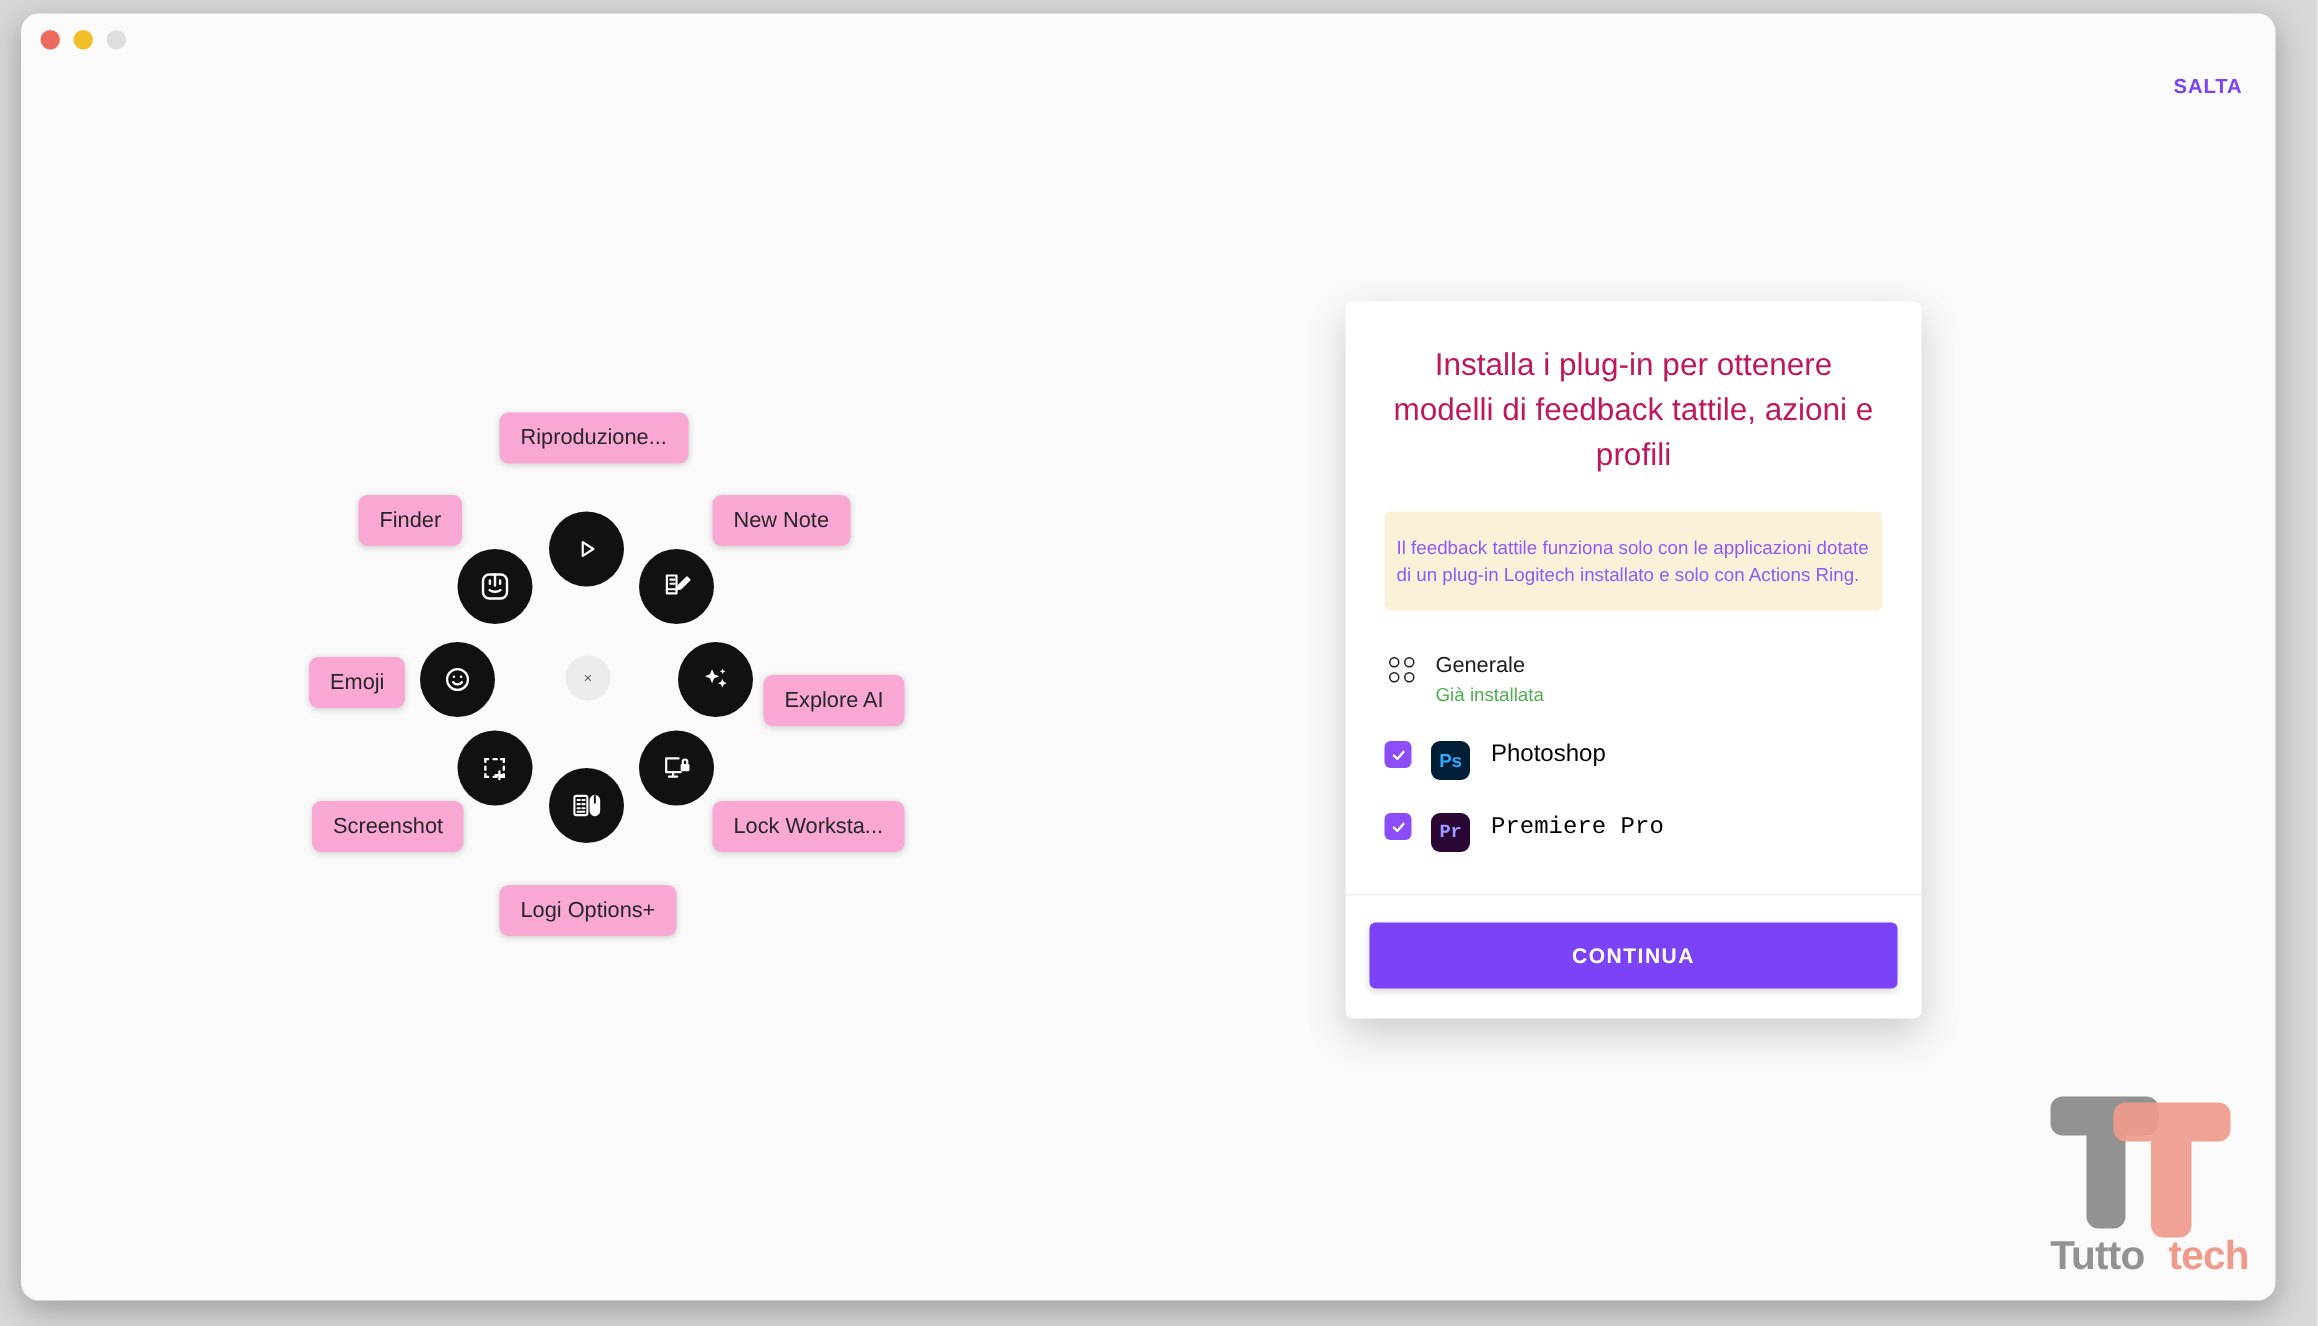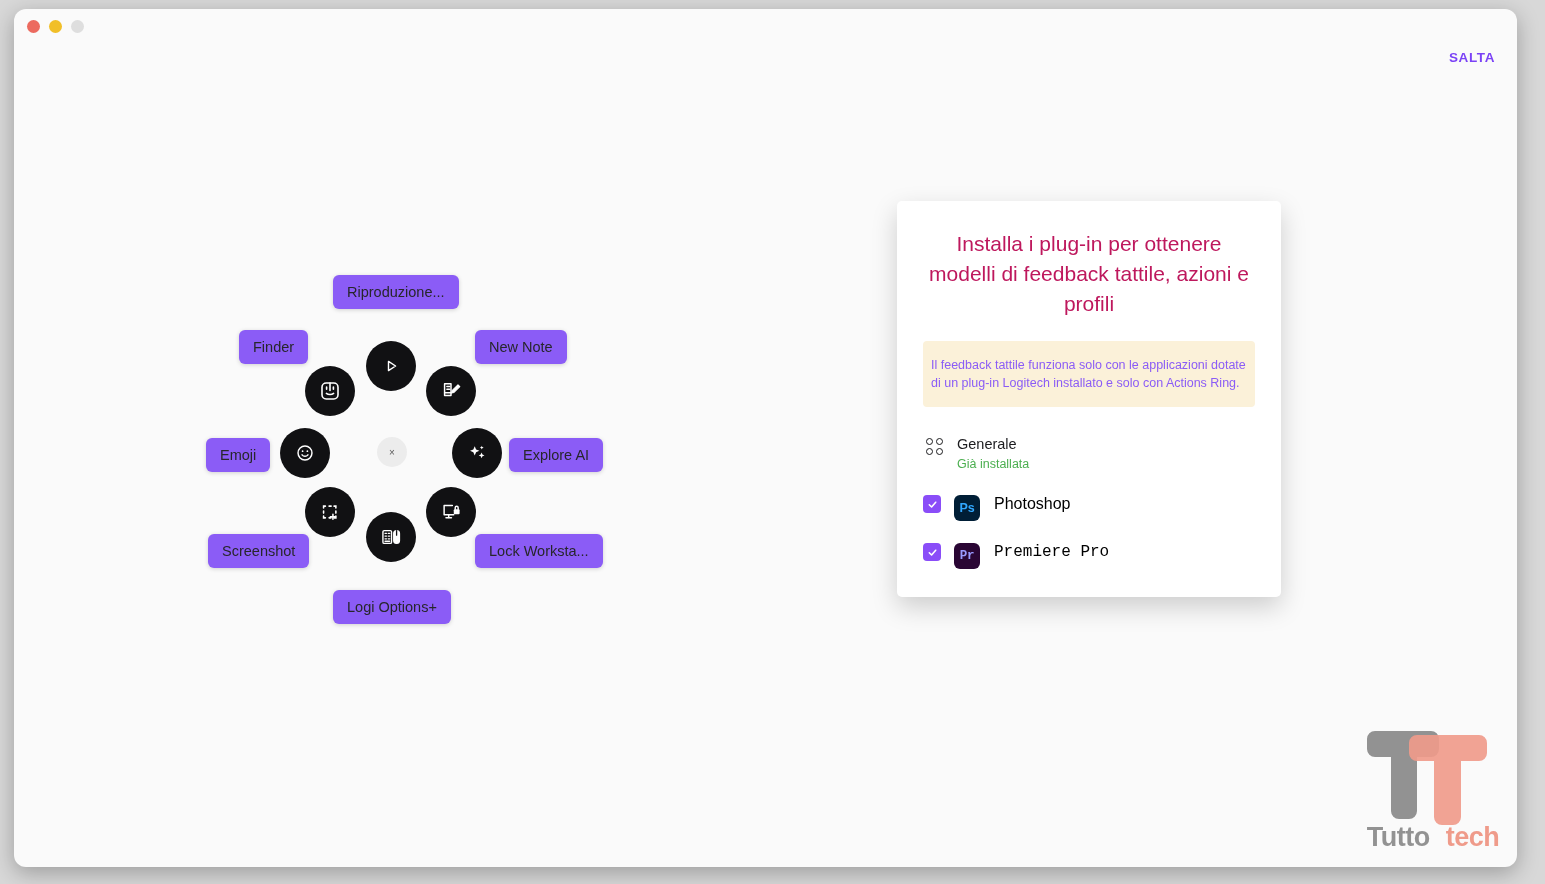--- a/index.html
+++ b/index.html
@@ -90,21 +90,21 @@
     background: #111113;
     display: flex;
     align-items: center;
     justify-content: center;
     cursor: pointer;
   }
   .node svg { display: block; }
 
   .chip {
     position: absolute;
-    background: #8b5cf6;
+    background: #f9a8d4;
     border-radius: 6px;
     box-shadow: 0 1px 4px rgba(0,0,0,0.17);
     font-size: 14.5px;
     color: #27262b;
     padding: 9px 14px;
     white-space: nowrap;
     cursor: pointer;
     user-select: none;
   }
 
@@ -283,21 +283,21 @@
 
     <div class="node" style="left:258px; top:169px;">
       <span>
         <svg width="22" height="22" viewBox="0 0 24 24" fill="#fff">
           <path d="M9.5 4.5 l1.5 3.6 3.6 1.5 -3.6 1.5 -1.5 3.6 -1.5 -3.6 -3.6 -1.5 3.6 -1.5 z"></path>
           <path d="M17 11.5 l0.95 2.2 2.2 0.95 -2.2 0.95 -0.95 2.2 -0.95 -2.2 -2.2 -0.95 2.2 -0.95 z"></path>
           <path d="M17.2 4 l0.62 1.45 1.45 0.62 -1.45 0.62 -0.62 1.45 -0.62 -1.45 -1.45 -0.62 1.45 -0.62 z"></path>
         </svg>
       </span>
     </div>
-    <div class="chip" style="left:315px; top:179px;">Explore AI</div>
+    <div class="chip" style="left:315px; top:191px;">Explore AI</div>
 
     <div class="node" style="left:232px; top:228px;">
       <span>
         <svg width="22" height="22" viewBox="0 0 24 24" fill="none" stroke="#fff" stroke-width="1.6" stroke-linecap="round" stroke-linejoin="round">
           <path d="M13.5 5 H4.5 v10 H15"></path>
           <path d="M9.5 15 v3"></path>
             <path d="M6.5 18.2 h6"></path>
           <rect x="15" y="9" width="6.4" height="5.4" rx="1" fill="#fff" stroke="none"></rect>
           <path d="M16.6 9 V7.4 a1.6 1.6 0 0 1 3.2 0 V9"></path>
         </svg>
@@ -402,20 +402,23 @@
           <svg width="11" height="11" viewBox="0 0 24 24" fill="none" stroke="#fff" stroke-width="3.4" stroke-linecap="round" stroke-linejoin="round">
             <path d="M5 12.5 L10 17.5 L19 7"></path>
           </svg>
         </span>
         <span class="app-badge badge-pr">Pr</span>
         <span class="pname">Premiere Pro</span>
       </div>
 
     </div>
 
+    <div class="card-footer">
+      <button class="continue-btn">CONTINUA</button>
+    </div>
   </div>
 
   <div class="watermark">
     <svg width="152" height="110" viewBox="0 0 152 110">
       <path d="M18 10 h56 a8 8 0 0 1 8 8 v10 a8 8 0 0 1 -8 8 h-14 v54 a8 8 0 0 1 -8 8 h-10 a8 8 0 0 1 -8 -8 v-54 h-16 a8 8 0 0 1 -8 -8 v-10 a8 8 0 0 1 8 -8 z" fill="#8d8d8d"></path>
       <path d="M60 14 h62 a8 8 0 0 1 8 8 v10 a8 8 0 0 1 -8 8 h-18 v56 a8 8 0 0 1 -8 8 h-11 a8 8 0 0 1 -8 -8 v-56 h-17 a8 8 0 0 1 -8 -8 v-10 a8 8 0 0 1 8 -8 z" fill="#ef9685" opacity="0.92"></path>
     </svg>
     <div class="wm-word"><span class="wm-grey">Tutto</span><span class="wm-coral">tech</span></div>
   </div>
 

